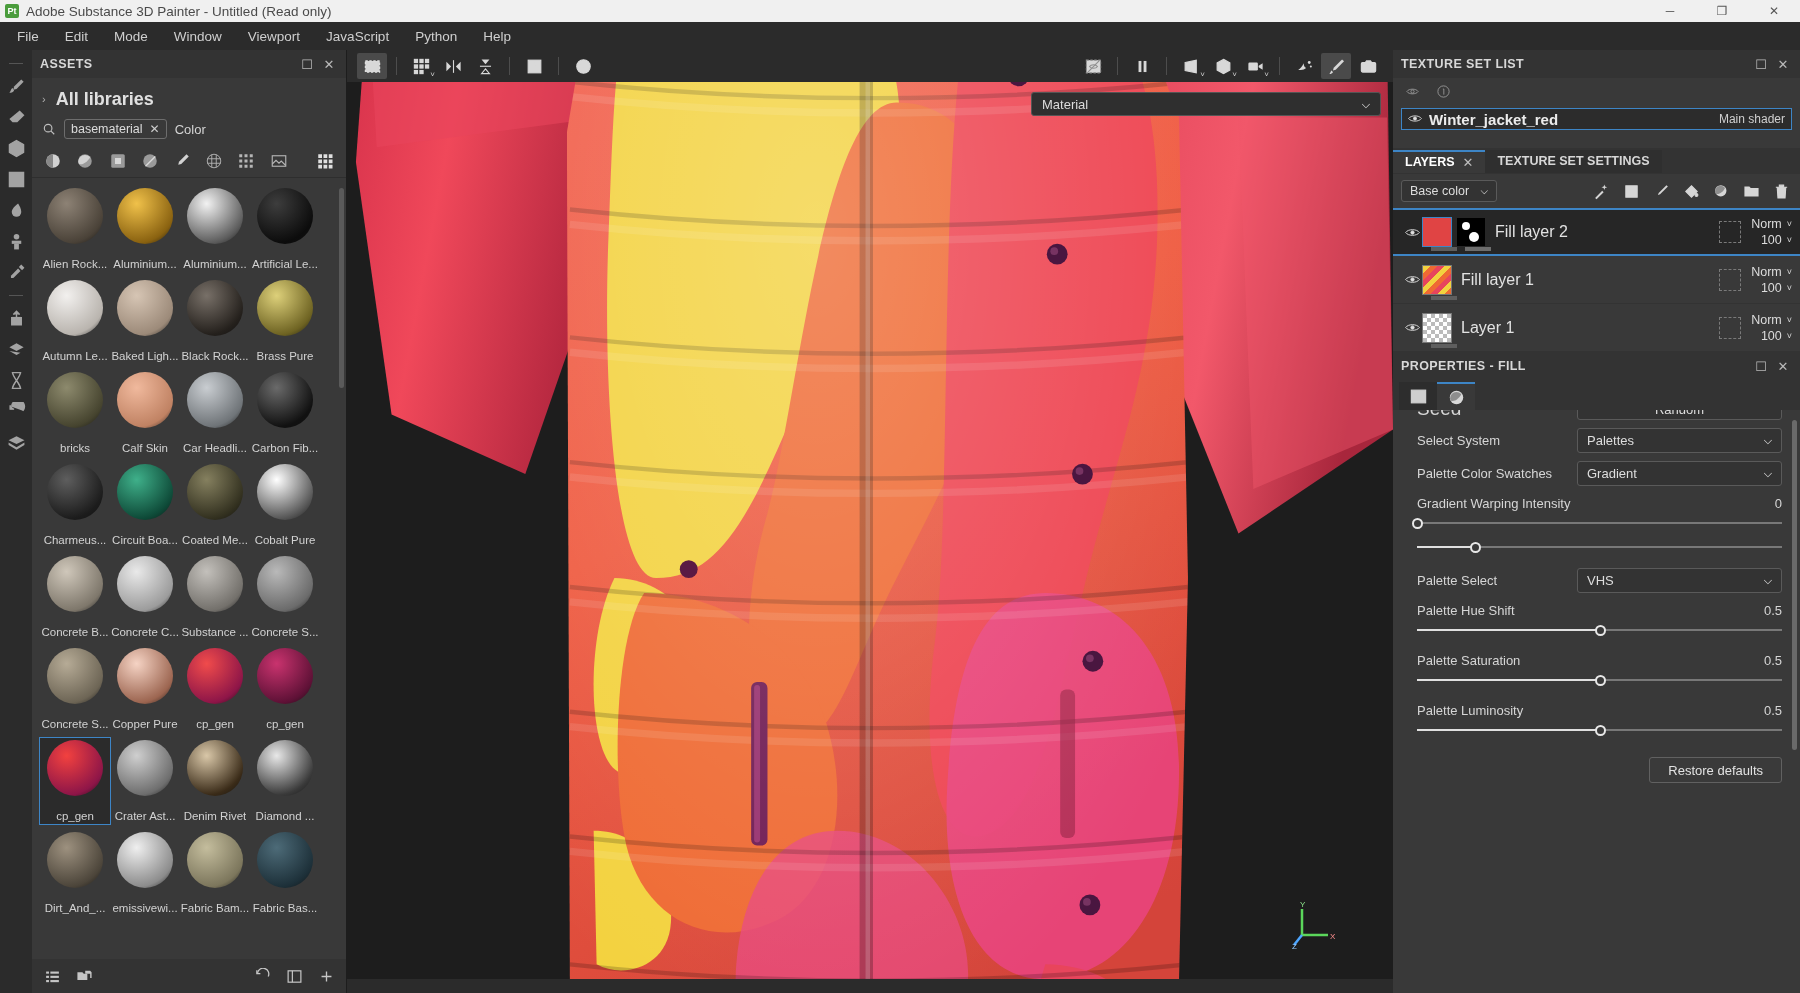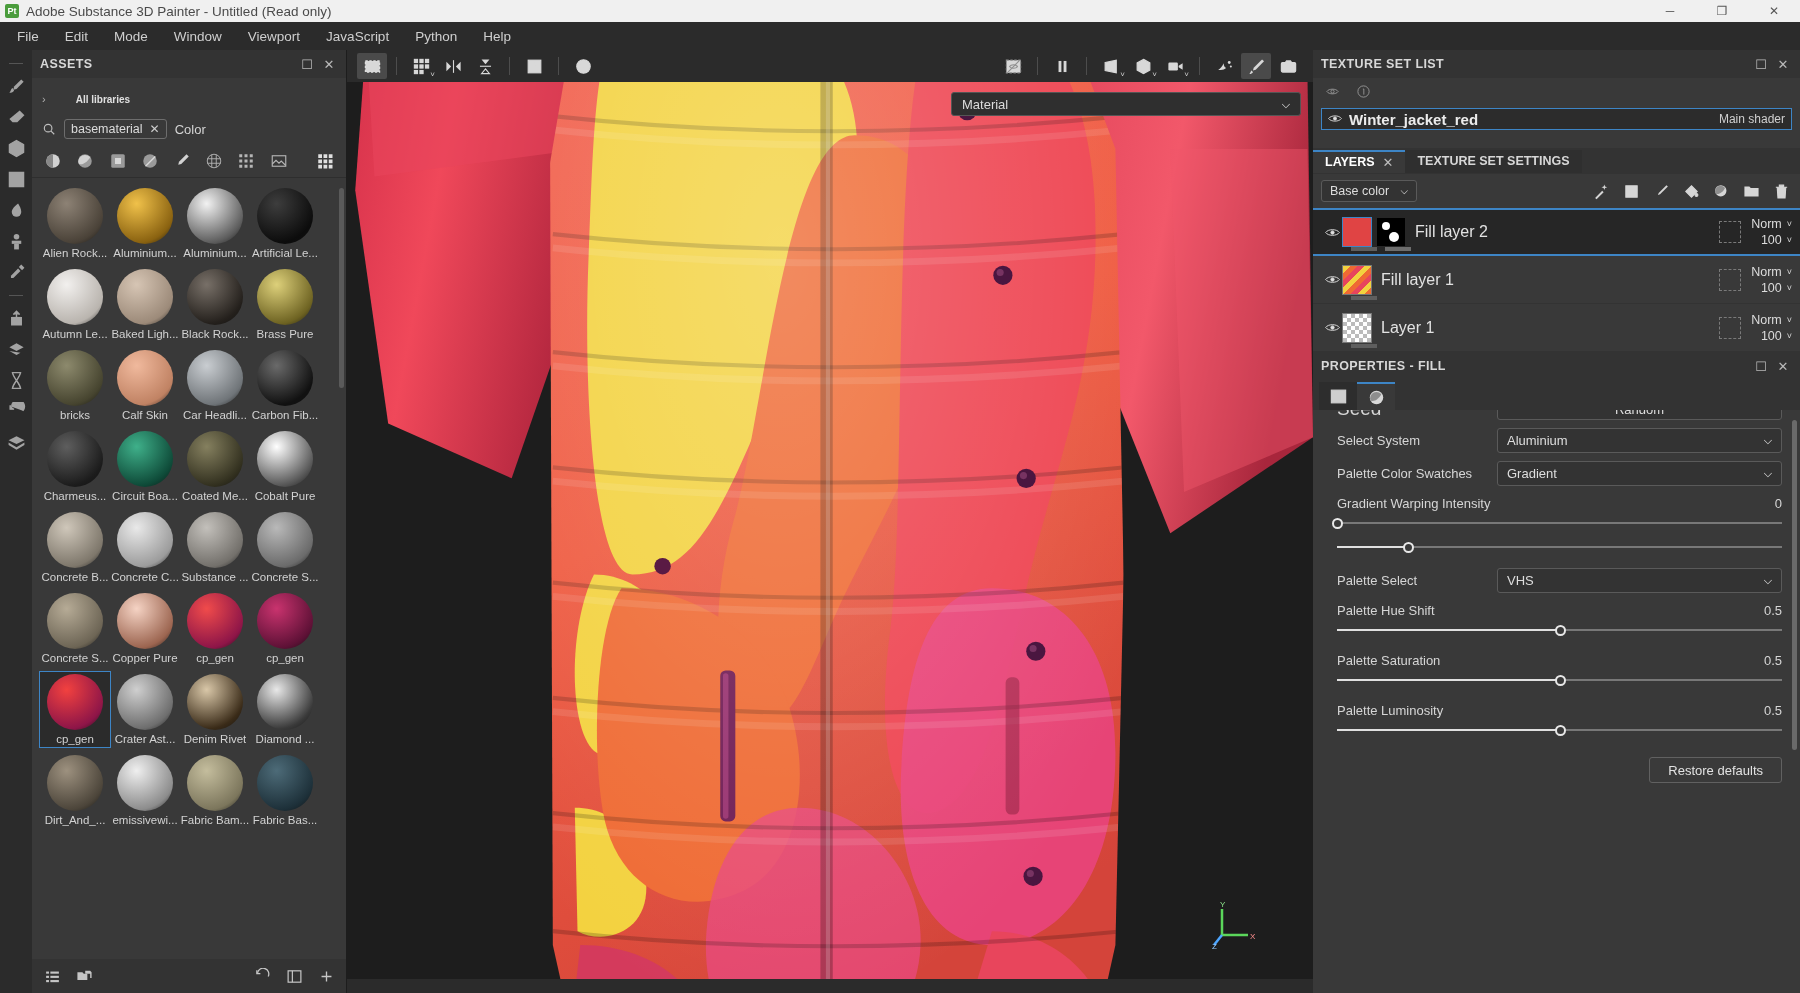--- a/index.html
+++ b/index.html
@@ -28,35 +28,35 @@
   #rail .ri{ width:28px;height:31px;display:flex;align-items:center;justify-content:center; opacity:.72;}
   #rail .ri svg{ width:19px;height:19px; fill:#d2d2d2;}
   
   #assets{ width:315px; background:#333333; display:flex;flex-direction:column; border-right:1px solid #1d1d1d;}
   .ptitle{ height:28px;background:#333;display:flex;align-items:center;padding:0 8px;}
   .ptitle .t{ font-weight:bold;font-size:12.5px;letter-spacing:.4px;color:#d8d8d8;flex:1;}
   .ptitle .pico{ width:18px;height:18px;display:flex;align-items:center;justify-content:center;color:#b9b9b9;font-size:13px;margin-left:4px;}
   #assetsBody{ background:#393939; flex:1; display:flex;flex-direction:column; margin:0; }
   #libRow{ display:flex;align-items:center;height:30px;padding:0 10px;margin-top:6px;}
   #libRow .chev{ font-size:11px;color:#b0b0b0;margin-right:10px;}
-  #libRow .lbl{ font-weight:bold;font-size:10px;color:#e0e0e0;margin-left:20px;}
+  #libRow .lbl{ font-weight:bold;font-size:18px;color:#e0e0e0;}
   #searchRow{ display:flex;align-items:center;height:30px;padding:0 10px;gap:8px;}
   #searchRow svg{width:14px;height:14px;stroke:#bdbdbd;fill:none;stroke-width:2;}
   .tagchip{ border:1px solid #6d6d6d;border-radius:3px;padding:2px 6px;display:flex;align-items:center;gap:7px;font-size:12.5px;color:#dcdcdc;}
   .tagchip .x{ font-size:12px;color:#cfcfcf;}
   #searchRow .sph{ color:#d4d4d4;font-size:13px;}
   #filterRow{ display:flex;align-items:center;height:34px;padding:0 12px;gap:14px;border-bottom:1px solid #2e2e2e;}
   #filterRow .fi{ width:19px;height:19px;display:flex;align-items:center;justify-content:center;}
   #filterRow .fi svg{width:18px;height:18px;}
   #filterRow .spacer{flex:1;}
   #grid{ flex:1; overflow:hidden; padding:8px 6px 0 8px; display:flex;flex-wrap:wrap; align-content:flex-start; position:relative;}
   .cell{ width:70px; margin:0 0 6px 0; padding:2px; display:flex;flex-direction:column;align-items:center; }
   .cell.sel{ outline:1px solid #3d85c6; background:#2b2b2b;}
   .thumb{ width:56px;height:56px;border-radius:50%; position:relative; }
-  .cell .nm{ font-size:11.5px;color:#d2d2d2;margin-top:3px;white-space:nowrap;overflow:hidden;max-width:70px;text-align:center;}
+  .cell .nm{ font-size:11.5px;color:#d2d2d2;margin-top:14px;white-space:nowrap;overflow:hidden;max-width:70px;text-align:center;}
   #gridScroll{ position:absolute;right:2px;top:10px;width:5px;height:200px;background:#5a5a5a;border-radius:3px;}
   #assetsFoot{ height:34px;background:#333;display:flex;align-items:center;padding:0 10px;gap:12px;}
   #assetsFoot .spacer{flex:1;}
   #assetsFoot .fi{width:20px;height:20px;display:flex;align-items:center;justify-content:center;color:#c6c6c6;}
   
   #center{ flex:1; display:flex;flex-direction:column; background:#1e1e1e; position:relative;}
   #vtoolbar{ height:32px;background:#2b2b2b;display:flex;align-items:center;padding:0 10px;gap:2px;}
   #vtoolbar .tb{ width:30px;height:26px;display:flex;align-items:center;justify-content:center;border-radius:2px;position:relative;}
   #vtoolbar .tb.active{ background:#4a4a4a;}
   #vtoolbar .tb svg{width:19px;height:19px;fill:#d8d8d8;}
@@ -65,21 +65,21 @@
   #vtoolbar .tb .cv{position:absolute;right:1px;bottom:0px;font-size:8px;color:#cfcfcf;}
   #viewport{ flex:1; position:relative; overflow:hidden; background:#1d1d1d;}
   #matsel{ position:absolute;top:10px;right:12px;width:350px;height:24px;background:#2f2f2f;border:1px solid #555;
      border-radius:3px;display:flex;align-items:center;padding:0 10px;color:#dcdcdc;font-size:13px;z-index:5;}
   #matsel .cv{margin-left:auto;font-size:11px;}
   #axis{ position:absolute;right:55px;bottom:30px;width:46px;height:50px;z-index:5;}
   #statusbar{ height:14px;background:#2b2b2b;}
   
   #jacketWrap{position:absolute;inset:0;}
   
-  #right{ width:487px; background:#f97316; display:flex;flex-direction:column;}
+  #right{ width:407px; background:#f97316; display:flex;flex-direction:column;}
   .rsec{ display:flex;flex-direction:column;}
   #tslBody{ background:#393939; }
   #tslIcons{ height:26px;display:flex;align-items:center;padding:0 12px;gap:16px;}
   #tslIcons svg{width:15px;height:15px;fill:none;stroke:#9a9a9a;stroke-width:1.4;}
   #tslList{ padding:4px 8px 18px 8px;}
   .tsrow{ height:22px;border:1px solid #3d85c6;background:#2c2c2c;display:flex;align-items:center;padding:0 6px;gap:7px;}
   .tsrow .eye svg{width:14px;height:11px;}
   .tsrow .nm{font-weight:bold;font-size:15px;color:#ececec;}
   .tsrow .sh{margin-left:auto;font-size:12px;color:#cfcfcf;}
   #tabs{ height:26px;display:flex;align-items:center;background:#333;padding-left:0;}
@@ -904,21 +904,21 @@
       <div id="propsBody">
         <div id="propScroll"></div>
         <div id="seedClip">
           <span class="lab">Seed</span>
           <span class="ib">Random</span>
         </div>
         <div id="propRows">
             <div class="prow">
               <span class="lab">Select System</span>
               <span class="inputbox">
-                <span>Aluminium</span>
+                <span>Palettes</span>
                 <span class="cv">⌵</span>
               </span>
             </div>
             <div class="prow">
               <span class="lab">Palette Color Swatches</span>
               <span class="inputbox">
                 <span>Gradient</span>
                 <span class="cv">⌵</span>
               </span>
             </div>

